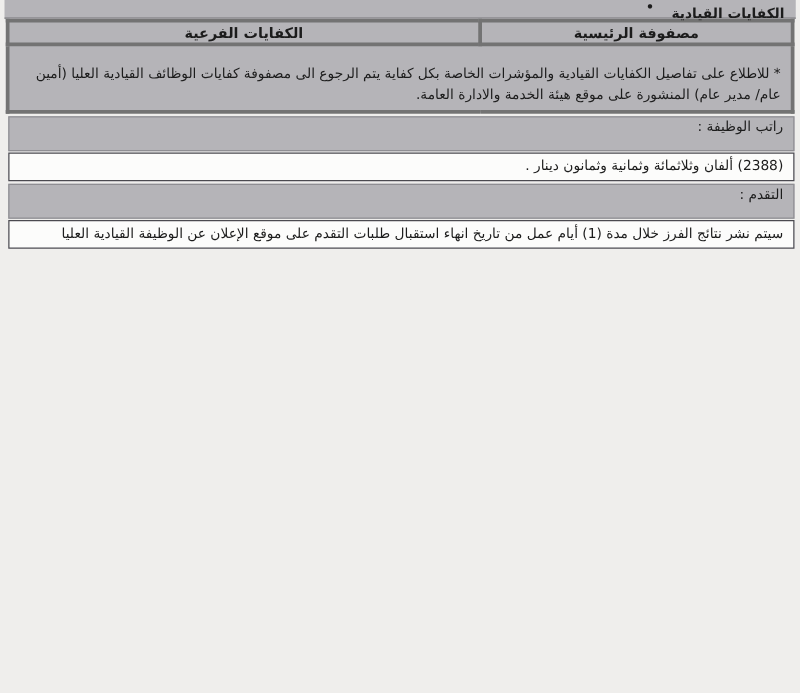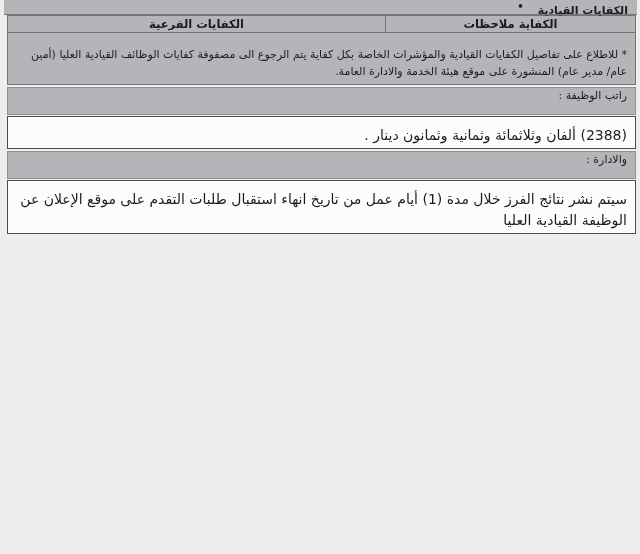--- a/index.html
+++ b/index.html
@@ -17,73 +17,73 @@
   }
   .bullet-strip .title{order:1;margin-top:8px;}
   .bullet-strip .bullet{order:2;margin-right:14px;font-size:10px;}
   
   table.comp{
     border-collapse:collapse;table-layout:fixed;direction:rtl;
     width:628px;margin:0 4px 0 7px;background:#fbfbfa;
   }
   col.c-main{width:250px;}
   col.c-sub{width:378px;}
-  td,th{border:1px solid #737373;font-size:11px;vertical-align:top;}
+  td,th{border:3px solid #737373;font-size:11px;vertical-align:top;}
   th{
     background:#b5b4b8;font-weight:bold;text-align:center;
     height:14px;padding:1px 4px;font-size:11.5px;line-height:14px;
   }
   tr.footnote-row td{
     background:#b5b4b8;text-align:right;line-height:1.5;
     padding:14px 8px 4px;height:auto;
   }
   
   .label-strip{
     margin:2px 4px 0 7px;background:#b5b4b8;border:1px solid #8f8e93;
     direction:rtl;text-align:right;font-size:11px;padding:1px 8px 12px;
     line-height:13px;
   }
   .value-row{
     margin:1px 4px 0 7px;background:#fcfcfb;border:1px solid #4b4a50;
-    direction:rtl;text-align:right;font-size:14px;padding:8px 8px 3px;
+    direction:rtl;text-align:right;font-size:11px;padding:2px 8px 3px;
     line-height:1.45;
   }
 </style>
 </head>
 <body>
 
 <div class="bullet-strip">
   <span class="title">الكفايات القيادية</span>
   <span class="bullet">•</span>
 </div>
 
 <table class="comp">
   <colgroup>
       <col class="c-main">
       <col class="c-sub">
     </colgroup>
   <thead>
     <tr>
-      <th>الكفاية ملاحظات</th>
+      <th>مصفوفة الرئيسية</th>
       <th>الكفايات الفرعية</th>
     </tr>
   </thead>
   <tbody></tbody>
   <tbody>
     <tr class="footnote-row">
       <td colspan="2">* للاطلاع على تفاصيل الكفايات القيادية والمؤشرات الخاصة بكل كفاية يتم الرجوع الى مصفوفة كفايات الوظائف القيادية العليا (أمين عام/ مدير عام)  المنشورة على موقع هيئة الخدمة والادارة العامة.</td>
     </tr>
   </tbody>
 </table>
 
 <div class="label-strip">
   <span>راتب الوظيفة :</span>
 </div>
 <div class="value-row">
   <span>(2388) ألفان وثلاثمائة وثمانية وثمانون دينار .</span>
 </div>
 
 <div class="label-strip">
-  <span>والادارة :</span>
+  <span>التقدم :</span>
 </div>
 <div class="value-row">
   <span>سيتم نشر نتائج الفرز خلال مدة (1) أيام عمل من تاريخ انهاء استقبال طلبات التقدم على موقع الإعلان عن الوظيفة القيادية العليا</span>
 </div>
 
 </body></html>

